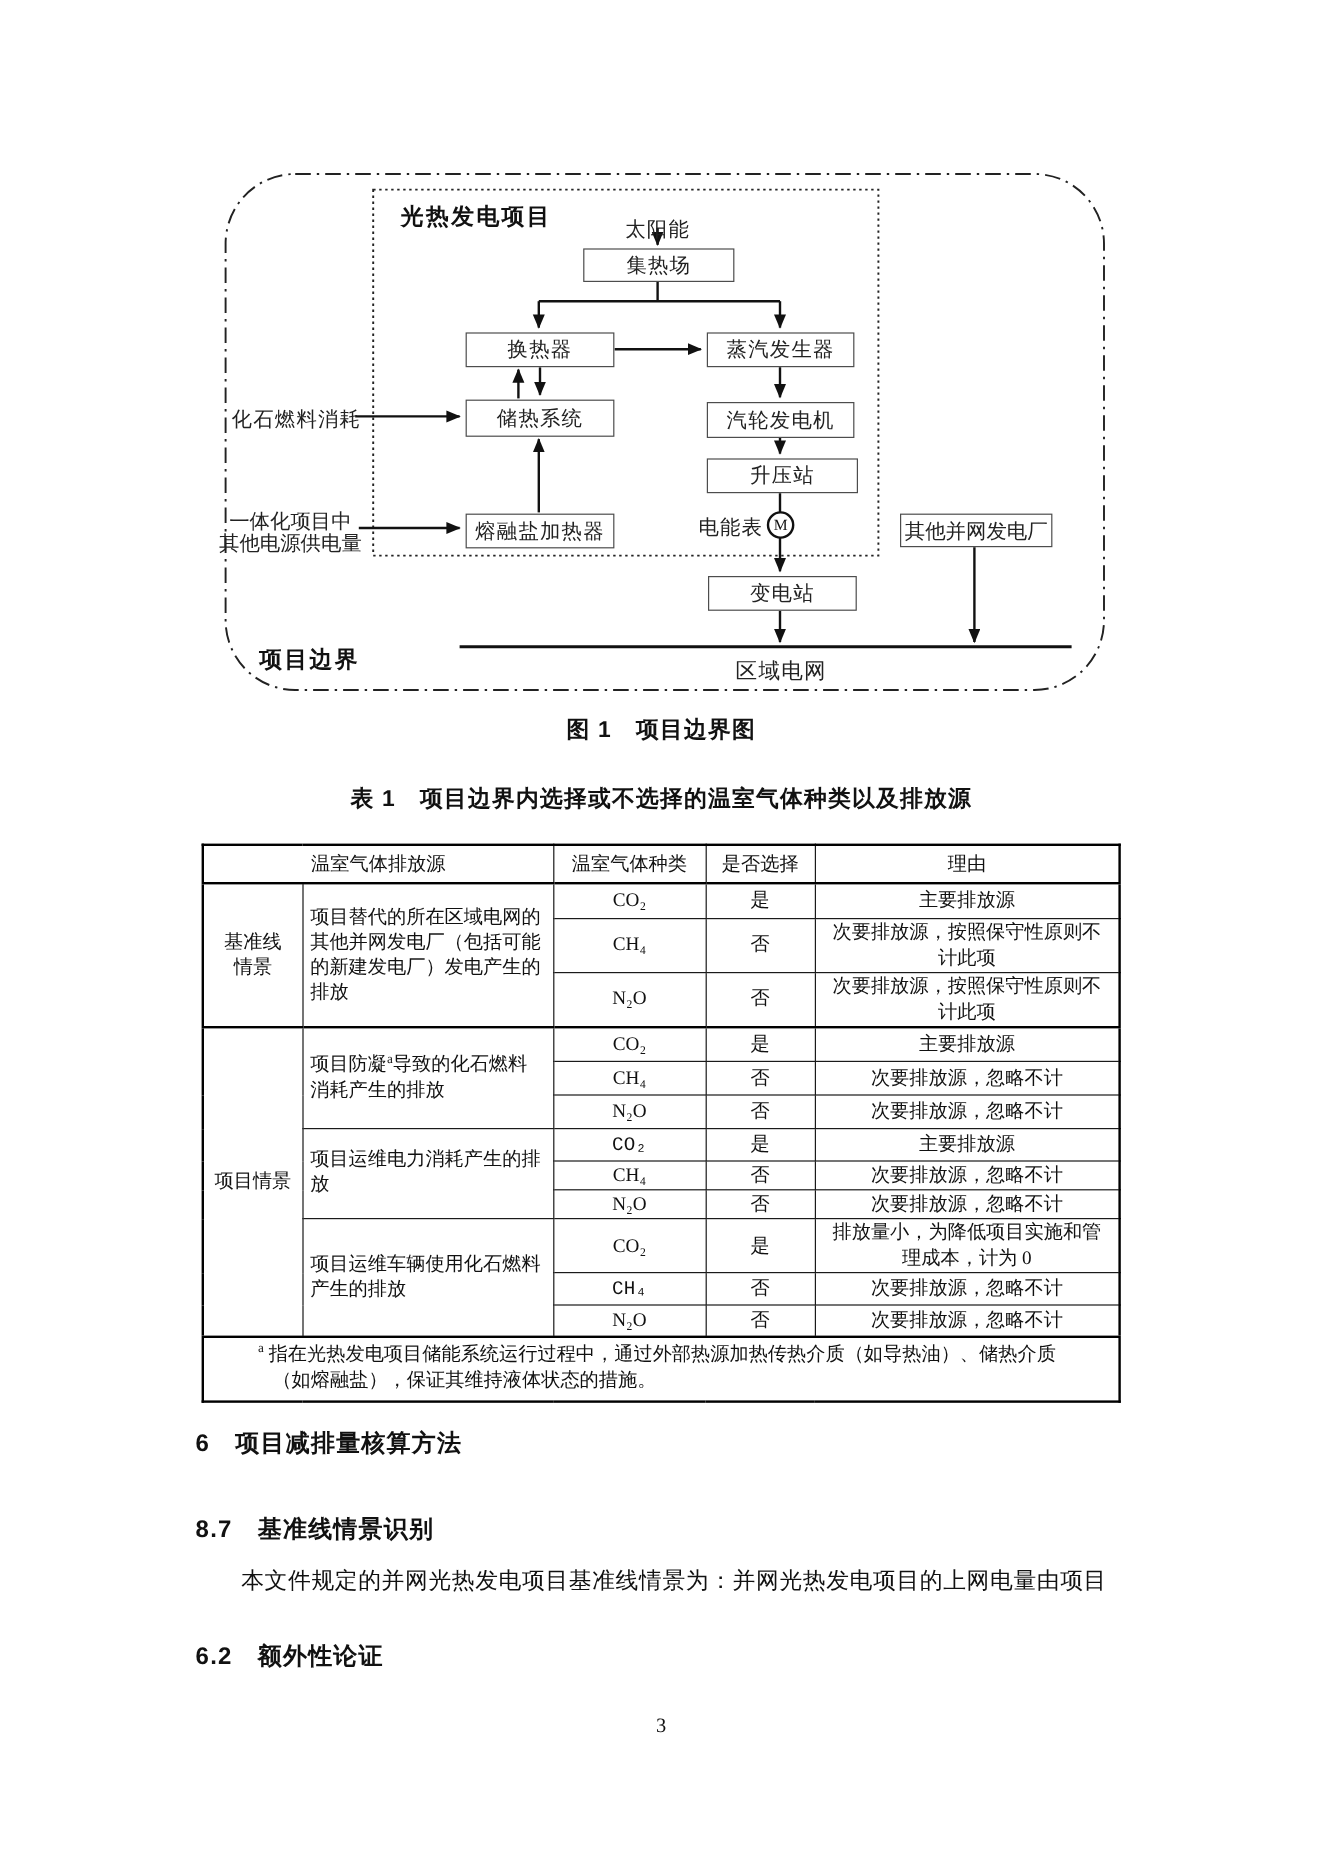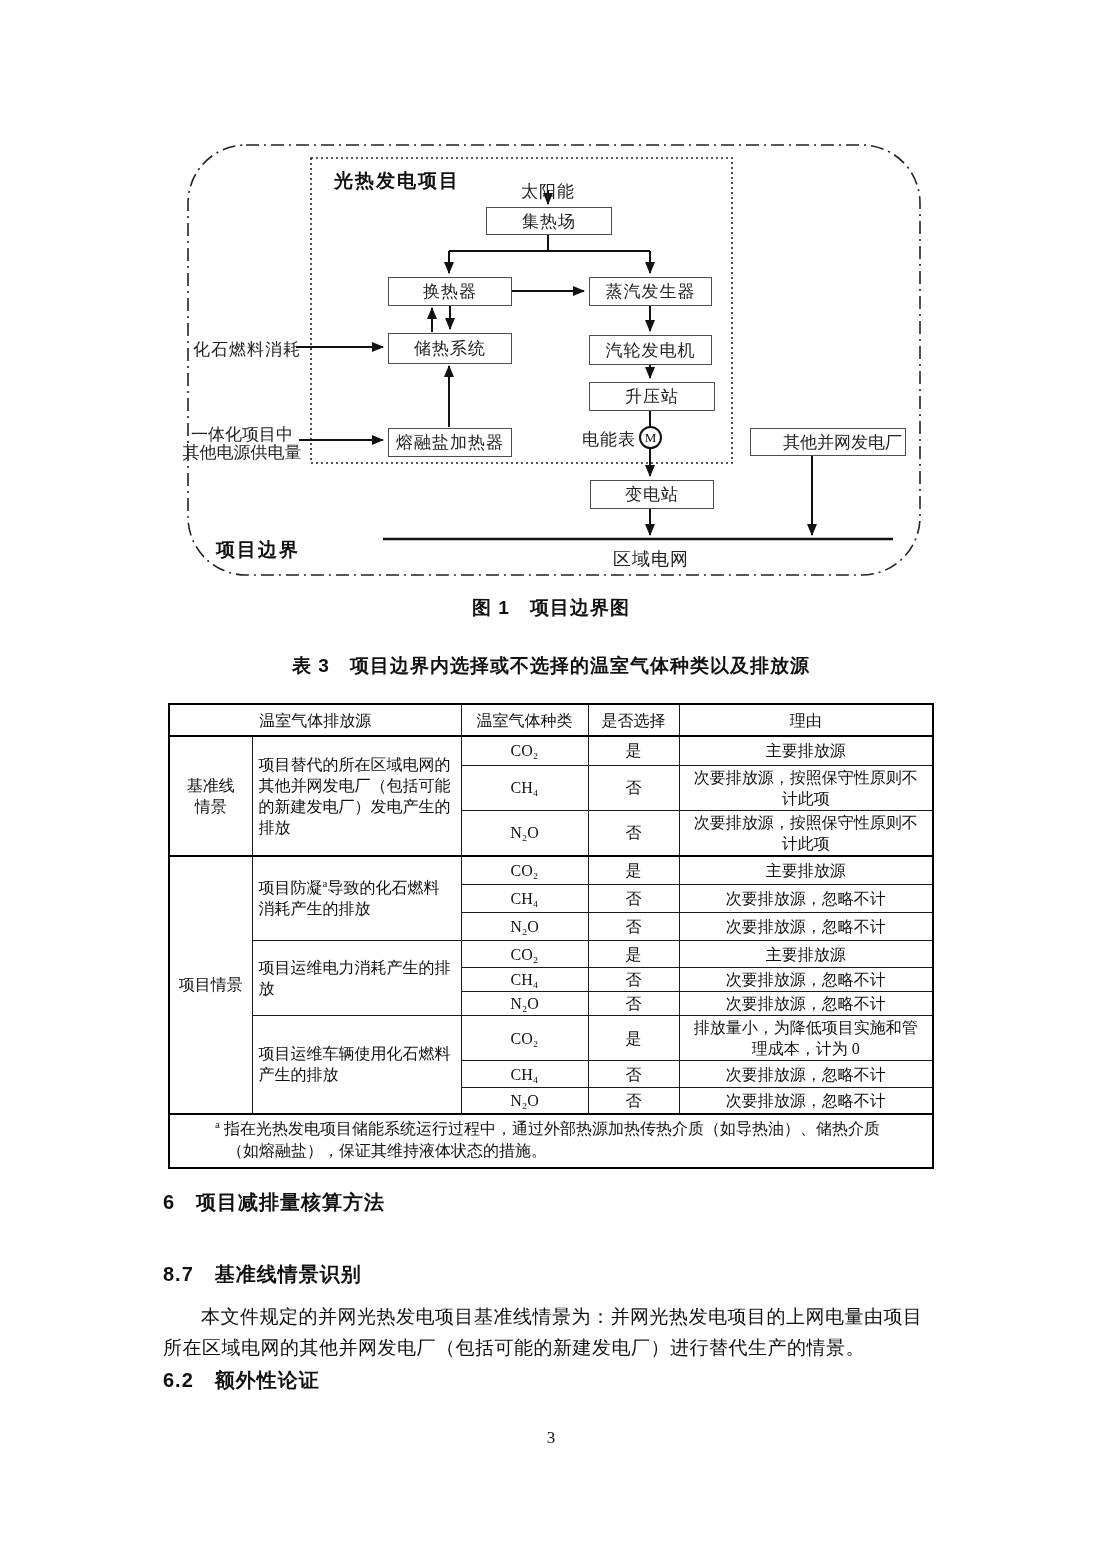--- a/index.html
+++ b/index.html
@@ -30,21 +30,21 @@
   #ghg-table{position:absolute;left:168px;top:703px;width:764px;border-collapse:collapse;
         font-size:16px;color:#111;table-layout:fixed;}
   #ghg-table td,#ghg-table th{border:1px solid #1a1a1a;vertical-align:middle;text-align:center;
         font-weight:normal;padding:1px 4px;line-height:21px;}
   #ghg-table{border:2px solid #000;}
   #ghg-table tr.hdr th{border-bottom:2px solid #000;height:28px;}
   #ghg-table tr.thick td{border-top:2px solid #000;}
   #ghg-table td.src{text-align:left;padding:2px 6px;}
   #ghg-table td.reason{padding:1px 8px;}
   #ghg-table td.foot{border-top:2px solid #000;text-align:left;padding:3px 12px 5px 45px;line-height:22px;}
-  .h29{height:29px;}.h45{height:45px;}.h28{height:28px;}.h27{height:27px;}.h24{height:24px;}.h26{height:26px;}
+  .h29{height:29px;}.h45{height:45px;}.h28{height:28px;}.h27{height:27px;font-family:Liberation Mono, monospace;}.h24{height:24px;}.h26{height:26px;}
   sup{font-size:11px;vertical-align:super;line-height:0;}
   .foot-l2{padding-left:12px;}
 </style>
 </head>
 <body>
 
 <div id="page">
 
   <svg id="diagram-svg" viewBox="0 0 1102 640" xmlns="http://www.w3.org/2000/svg">
     <defs>
@@ -81,35 +81,35 @@
   <div class="dlabel-bold" style="left:334px;top:168px;">光热发电项目</div>
   <div class="dlabel" style="left:486px;top:180px;width:124px;text-align:center;">太阳能</div>
 
   <div class="node" style="left:486px;top:207px;width:124px;height:26px;">集热场</div>
   <div class="node" style="left:388px;top:277px;width:122px;height:27px;">换热器</div>
   <div class="node" style="left:589px;top:277px;width:121px;height:27px;">蒸汽发生器</div>
   <div class="node" style="left:388px;top:333px;width:122px;height:29px;">储热系统</div>
   <div class="node" style="left:589px;top:335px;width:121px;height:28px;text-align:center;">汽轮发电机</div>
   <div class="node" style="left:589px;top:382px;width:124px;height:27px;">升压站</div>
   <div class="node" style="left:388px;top:428px;width:122px;height:27px;">熔融盐加热器</div>
-  <div class="node" style="left:750px;top:428px;width:125px;height:26px;letter-spacing:0;padding-left:29px;">其他并网发电厂</div>
+  <div class="node" style="left:750px;top:428px;width:125px;height:26px;letter-spacing:0;">其他并网发电厂</div>
   <div class="node" style="left:590px;top:480px;width:122px;height:27px;">变电站</div>
 
   <div class="dlabel" style="left:193px;top:338px;">化石燃料消耗</div>
   <div class="dlabel" style="left:181px;top:426px;width:122px;text-align:center;line-height:18px;letter-spacing:0;">
     <div>一体化项目中</div>
     <div>其他电源供电量</div>
   </div>
   <div class="dlabel" style="left:576px;top:428px;width:60px;text-align:right;">电能表</div>
   <div class="meter-circle">M</div>
   <div class="dlabel-bold" style="left:216px;top:537px;">项目边界</div>
   <div class="dlabel" style="left:589px;top:547px;width:124px;text-align:center;font-size:18px;">区域电网</div>
 
   <div class="caption" style="top:595px;">图 1　项目边界图</div>
-  <div class="caption" style="top:653px;">表 3　项目边界内选择或不选择的温室气体种类以及排放源</div>
+  <div class="caption" style="top:653px;">表 1　项目边界内选择或不选择的温室气体种类以及排放源</div>
 
   <table id="ghg-table">
     <colgroup>
       <col style="width:83px">
         <col style="width:209px">
         <col style="width:127px">
       <col style="width:91px">
         <col style="width:254px">
     </colgroup>
     <tbody>
@@ -199,17 +199,16 @@
         <div><sup>a</sup> <span>指在光热发电项目储能系统运行过程中，通过外部热源加热传热介质（如导热油）、储热介质</span></div>
         <div class="foot-l2">（如熔融盐），保证其维持液体状态的措施。</div>
       </td>
     </tr>
   </tbody>
     </table>
 
   <div class="heading" style="top:1189px;">6　项目减排量核算方法</div>
   <div class="heading" style="top:1261px;">8.7　基准线情景识别</div>
   <div class="bodyline" style="top:1304px;text-indent:38px;">本文件规定的并网光热发电项目基准线情景为：并网光热发电项目的上网电量由项目</div>
-  <div class="bodyline" style="top:1335px;">所在区域电网的其他并网发电厂（包括可能的新建发电厂）进行替代生产的情景。</div>
   <div class="heading" style="top:1367px;">6.2　额外性论证</div>
 
   <div id="page-number">3</div>
 </div>
 
 </body></html>

